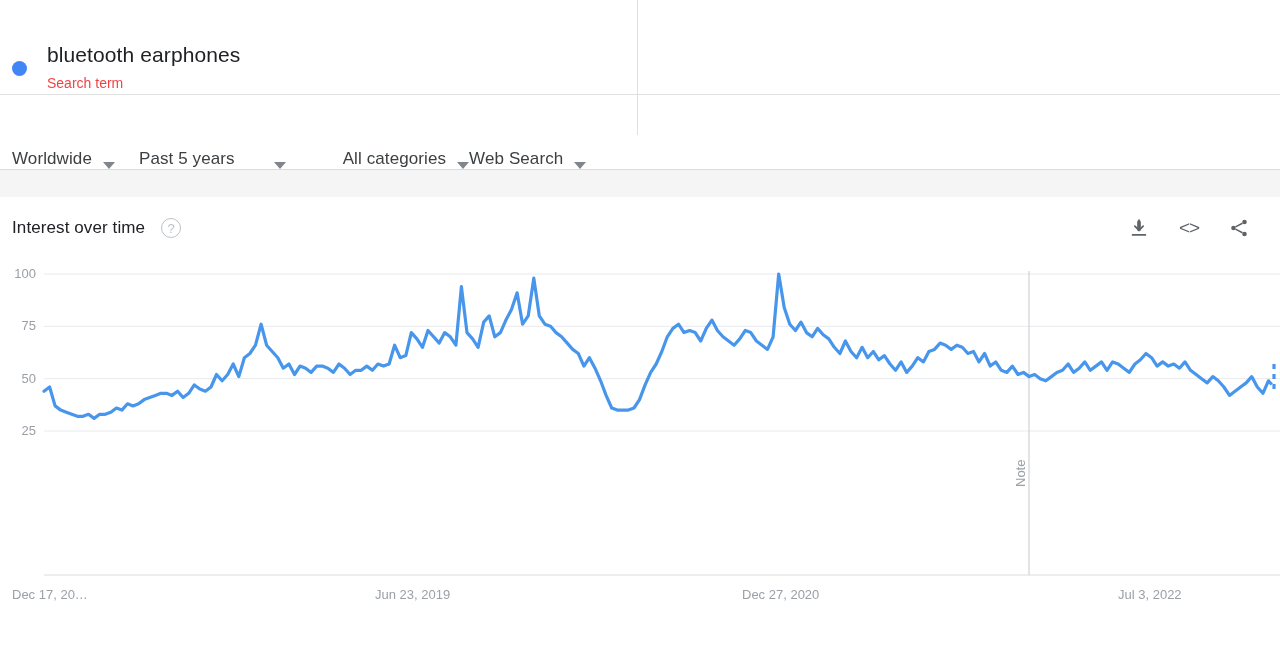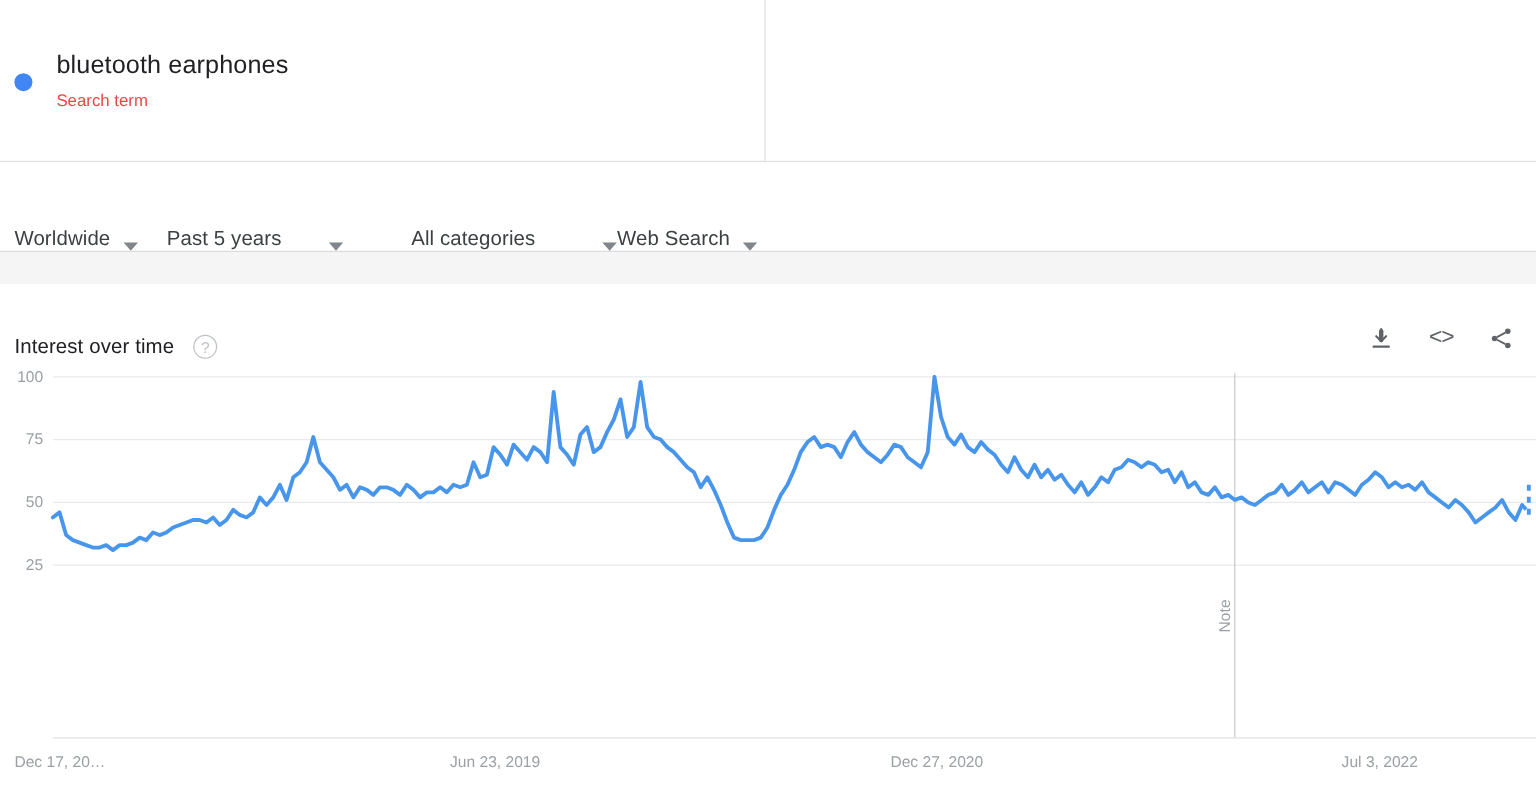--- a/index.html
+++ b/index.html
@@ -7,21 +7,21 @@
     width: 1280px; height: 666px;
     background: #ffffff;
     font-family: "Liberation Sans", sans-serif;
     overflow: hidden;
     -webkit-font-smoothing: antialiased;
   }
 
   
   .term-row {
     position: relative;
-    height: 135px;
+    height: 95px;
     display: flex;
     border-bottom: 1px solid #e0e0e0;
   }
   .term-cell {
     width: 638px;
     height: 135px;
     border-right: 1px solid #e0e0e0;
     display: flex;
     align-items: center;
     padding-left: 12px;
@@ -87,40 +87,40 @@
   .caret {
     width: 0; height: 0;
     border-left: 6px solid transparent;
     border-right: 6px solid transparent;
     border-top: 7px solid #80868b;
     margin-left: 11px;
     margin-top: 2px;
   }
   #f0 { margin-left: 12px; }
   #f1 { margin-left: 24px; gap: 28px; }
-  #f2 { margin-left: 57px; gap: 45px; }
+  #f2 { margin-left: 57px; }
   #f3 { }
 
   
   .gray-band {
     height: 27px;
     background: #f5f5f5;
   }
 
   
   .card {
     background: #fff;
     height: 429px;
     position: relative;
   }
   .card-head {
     height: 62px;
     display: flex;
-    align-items: flex-end;
-    padding: 0 12px 0 12px;
+    align-items: center;
+    padding: 0 24px 0 12px;
   }
   .card-title {
     font-size: 17px;
     color: #202124;
     letter-spacing: 0.1px;
   }
   .help-icon {
     width: 20px; height: 20px;
     border: 1.6px solid #bdc1c6;
     border-radius: 50%;

